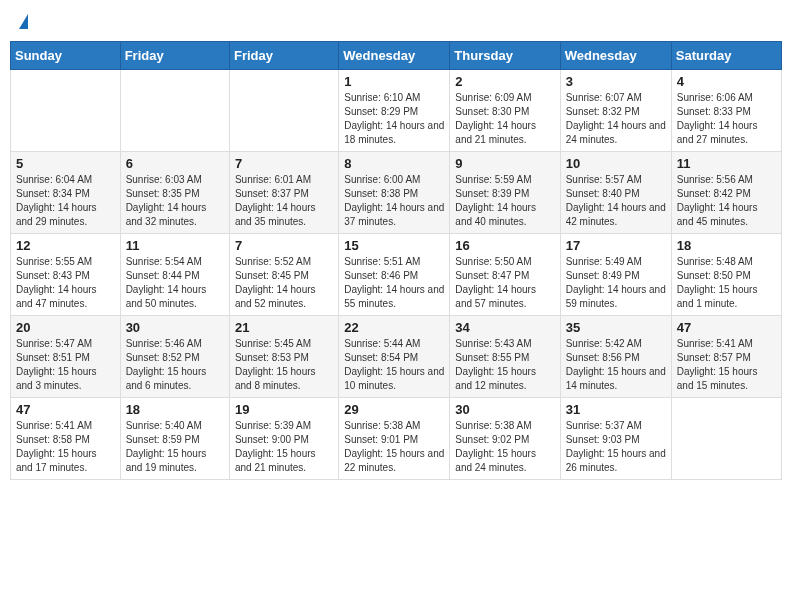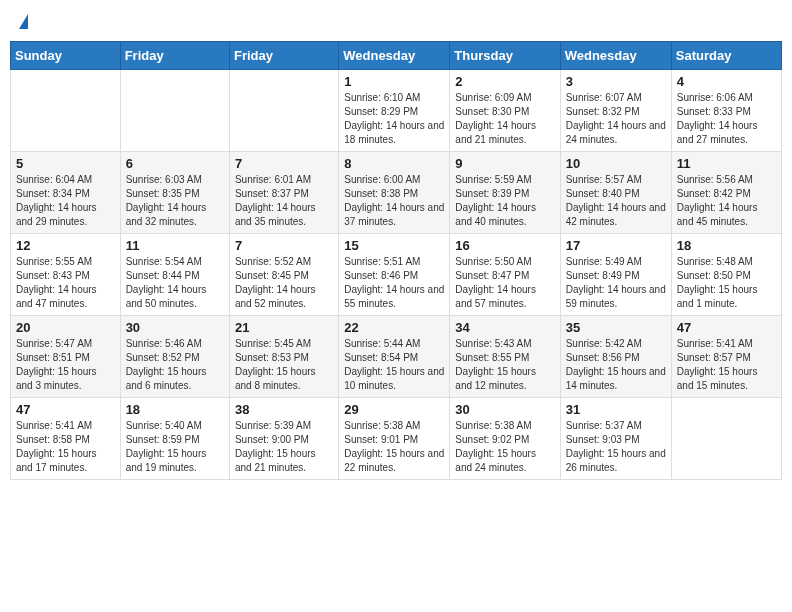--- a/index.html
+++ b/index.html
@@ -238,21 +238,21 @@
       <tr>
         <td>
           <span class="day-num">47</span>
           <div class="day-info">Sunrise: 5:41 AM<br>Sunset: 8:58 PM<br>Daylight: 15 hours and 17 minutes.</div>
         </td>
         <td>
           <span class="day-num">18</span>
           <div class="day-info">Sunrise: 5:40 AM<br>Sunset: 8:59 PM<br>Daylight: 15 hours and 19 minutes.</div>
         </td>
         <td>
-          <span class="day-num">38</span>
+          <span class="day-num">19</span>
           <div class="day-info">Sunrise: 5:39 AM<br>Sunset: 9:00 PM<br>Daylight: 15 hours and 21 minutes.</div>
         </td>
         <td>
           <span class="day-num">29</span>
           <div class="day-info">Sunrise: 5:38 AM<br>Sunset: 9:01 PM<br>Daylight: 15 hours and 22 minutes.</div>
         </td>
         <td>
           <span class="day-num">30</span>
           <div class="day-info">Sunrise: 5:38 AM<br>Sunset: 9:02 PM<br>Daylight: 15 hours and 24 minutes.</div>
         </td>

